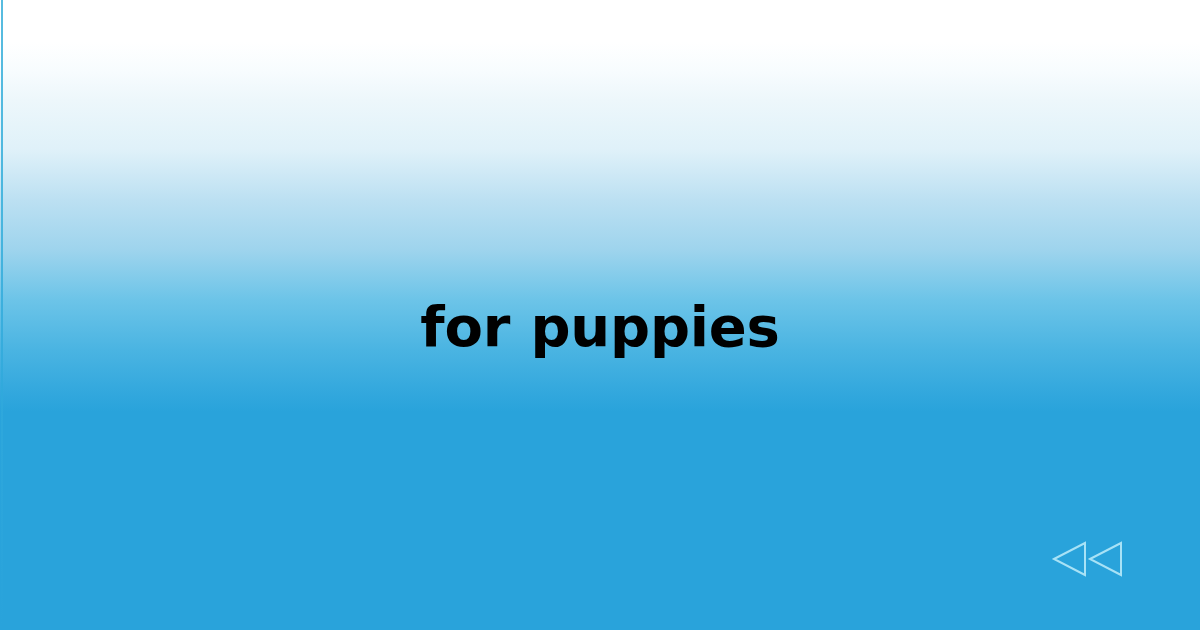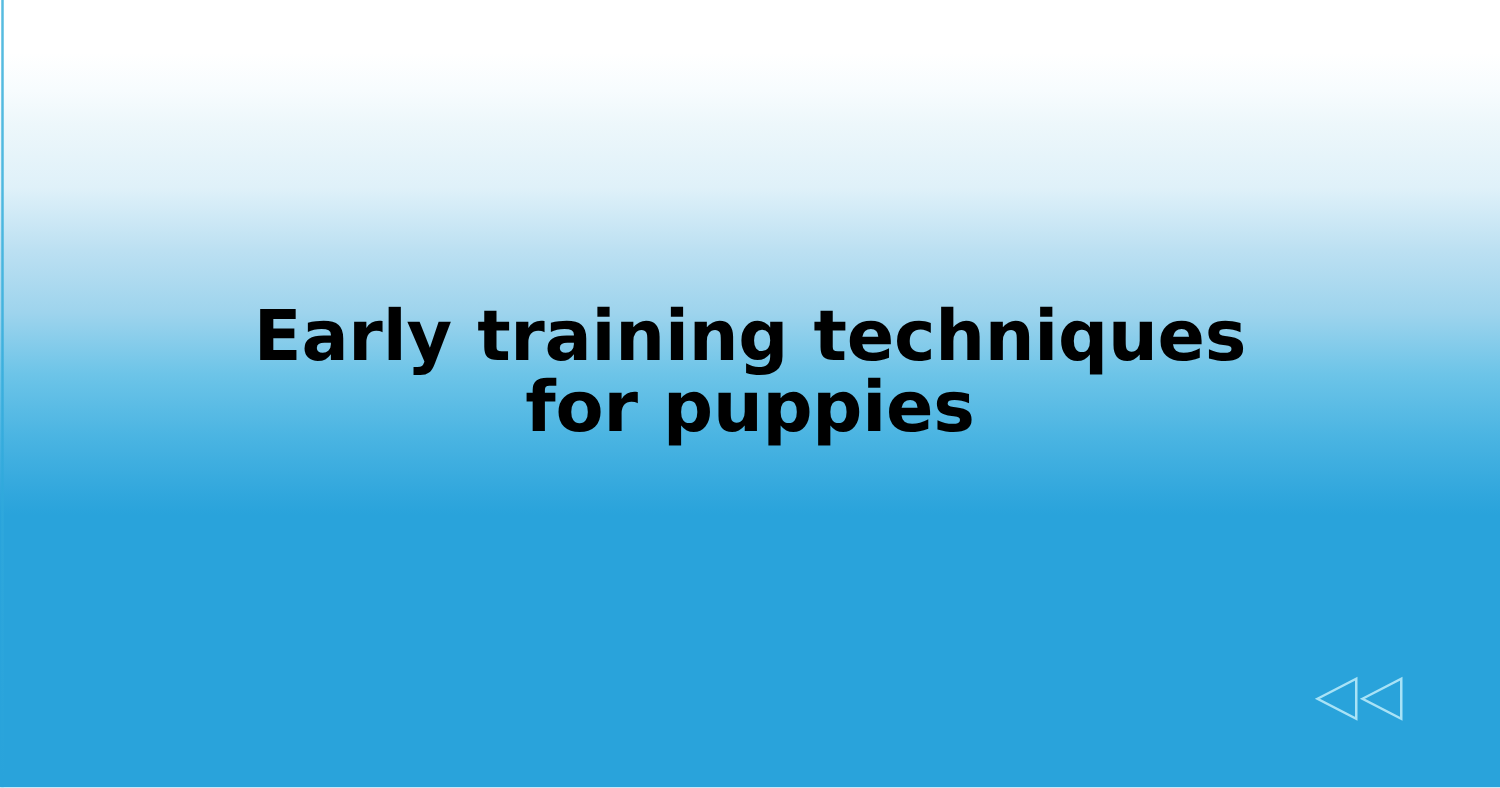--- a/index.html
+++ b/index.html
@@ -94,21 +94,21 @@
   }
 </style>
 </head>
 <body>
 
 <div class="banner">
 
   <div class="edge-rule"></div>
 
   <div class="title-wrap">
-    <h1 class="title"><span>Early training techniques</span><br><span>for puppies</span></h1>
+    <h1 class="title"><br><span>for puppies</span></h1>
   </div>
 
   <div class="rewind-icon">
     <svg viewBox="0 0 80 40" xmlns="http://www.w3.org/2000/svg" aria-hidden="true">
       <g fill="none" stroke="#a8e2f6" stroke-width="2" stroke-linejoin="miter">
         <polygon points="4,20 35,4 35,36"></polygon>
         <polygon points="40,20 71,4 71,36"></polygon>
       </g>
     </svg>
   </div>

